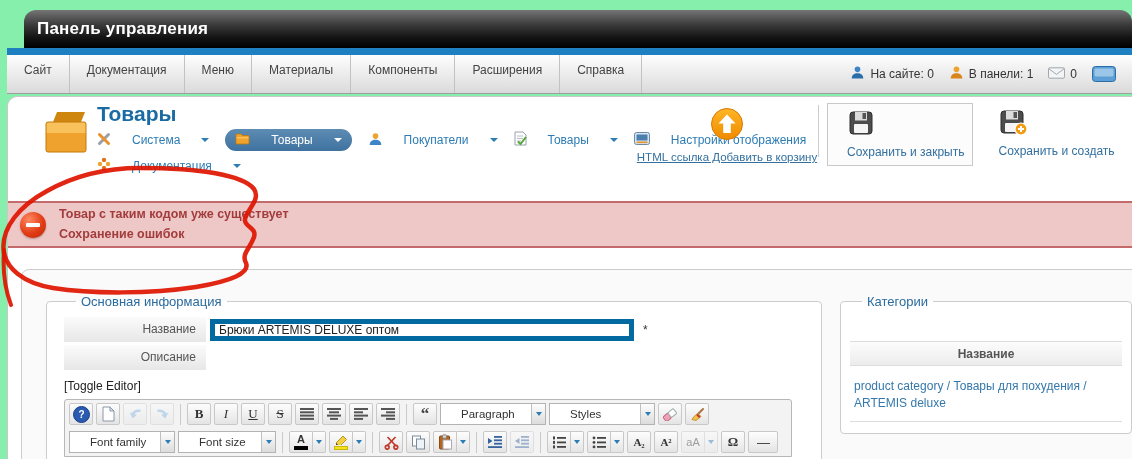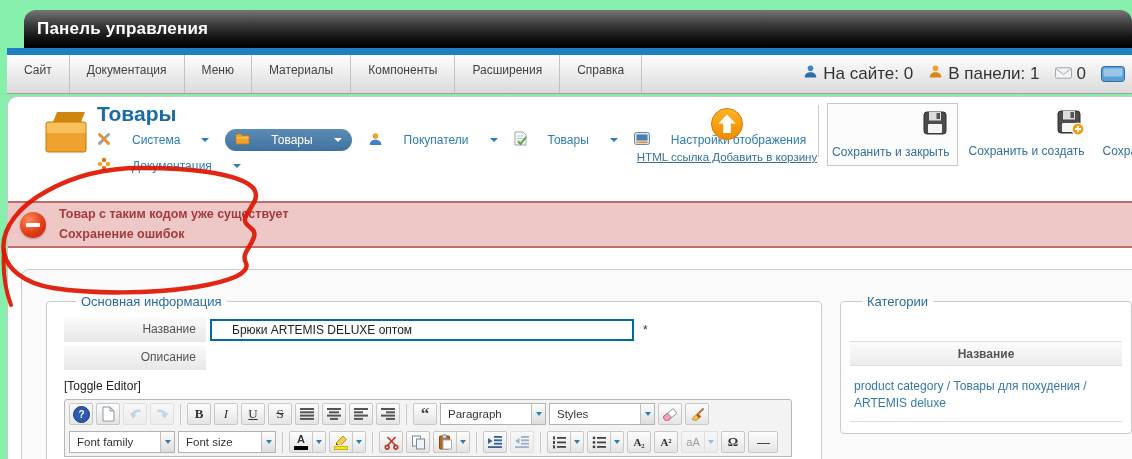--- a/index.html
+++ b/index.html
@@ -12,21 +12,21 @@
     background:linear-gradient(180deg,#757575 0%,#3c3c3c 38%,#141414 72%,#000 100%);
     border-radius:12px 12px 0 0; }
   .titlebar h1 { color:#fff; font-size:17px; font-weight:bold; padding:9px 0 0 13px; letter-spacing:.2px; }
   .bluebar { position:absolute; left:7px; top:48px; width:1125px; height:7px; background:#1e7fc1; }
   .menubar { position:absolute; left:7px; top:55px; width:1125px; height:39px;
     background:linear-gradient(#fefefe,#dadada); border-bottom:1px solid #9e9e9e;
     display:flex; align-items:stretch; }
   .menubar .mitem { padding:0 17px; line-height:30px; font-size:12px; color:#444;
     border-right:1px solid #c2c2c2; cursor:default; }
   .statusbar { margin-left:auto; display:flex; align-items:center; gap:15px;
-    font-size:17px; color:#333; padding-right:7px; }
+    font-size:12px; color:#333; padding-right:16px; }
   .sitem { display:flex; align-items:center; gap:5px; }
 
   
   .main { position:absolute; left:7px; top:96px; width:1127px; height:367px;
     border:1px solid #c9c9c9; border-right:none; border-bottom:none;
     border-radius:10px 0 0 0; background:#fff; }
 
   
   .view-header { position:relative; height:104px; }
   .big-icon { position:absolute; left:33px; top:10px; }
@@ -37,21 +37,21 @@
   .smitem.pill { background:linear-gradient(#5d8cb3,#3f72a0); color:#fff; border-radius:12px; padding:3px 10px; }
   .dd { width:0; height:0; border-left:4px solid transparent; border-right:4px solid transparent; border-top:4px solid #2d7cb3; display:inline-block; }
   .pill .dd { border-top-color:#fff; }
   .submenu.row2 { margin-top:6px; }
 
   
   .html-link { position:absolute; left:626px; top:10px; width:186px; text-align:center; cursor:pointer; }
   .html-link .lbl { display:block; margin-top:6px; font-size:11.5px; color:#33709f;text-decoration:underline; }
   .tdivider { position:absolute; left:810px; top:8px; width:1px; height:52px; background:#ccc; }
   .savebtns { position:absolute; left:819px; top:6px; display:flex; align-items:flex-start; gap:6px; }
-  .tbutton { text-align:right; padding:5px 8px 6px 4px; cursor:pointer; white-space:nowrap; }
+  .tbutton { text-align:left; padding:5px 8px 6px 19px; cursor:pointer; white-space:nowrap; }
   .tbutton .lbl { display:block; margin-top:4px; font-size:12px; color:#33709f; }
   .tbutton.focused { border:1px solid #c9c9c9; background:#fcfcfc; }
 
   
   .alert { position:absolute; left:0; top:104px; width:100%; height:47px;
     background:#eec7c7; border-top:2px solid #c46a6a; border-bottom:2px solid #c46a6a;
     display:flex; align-items:center; gap:13px; padding:0 12px; }
   .alert-text { font-size:12.5px; font-weight:bold; color:#a33c3c; line-height:1.55; }
   .minus-circle { width:26px; height:26px; border-radius:50%;
     background:radial-gradient(circle at 35% 30%, #ff8a63 0%, #e23c15 55%, #b62a0c 100%);
@@ -62,35 +62,35 @@
   .form-panel { position:absolute; left:13px; top:172px; width:1121px; height:200px;
     border:1px solid #ccc; border-radius:8px 8px 0 0; background:#fafafa; }
   fieldset.box { position:absolute; border:1px solid #ccc; border-radius:4px; background:#fff; }
   fieldset.box legend { margin-left:12px; padding:0 5px; color:#2a6b9e; font-weight:normal; font-size:13px; background:transparent; }
   .fs-main { left:24px; top:24px; width:776px; height:182px; padding:8px 12px 0 17px; }
   .fs-cats { left:818px; top:24px; width:292px; height:140px; padding:0 9px; }
 
   .frow { display:flex; align-items:center; margin-bottom:3px; }
   .flabel { width:142px; height:25px; line-height:25px; text-align:right; padding-right:10px;
     background:linear-gradient(#fbfbfb,#e7e7e7); color:#555; font-size:12px; flex:0 0 auto; }
-  .ftext { margin-left:4px; width:424px; height:22px; border:2px solid #0369a1; font-size:12px; padding:1px 20px; color:#222; font-family:"Liberation Sans",sans-serif; }
+  .ftext { margin-left:4px; width:424px; height:22px; border:5px solid #0369a1; font-size:12px; padding:1px 4px; color:#222; font-family:"Liberation Sans",sans-serif; }
   .req { margin-left:9px; font-size:12px; color:#333; }
   .toggle-editor { margin:9px 0 6px 0; font-size:12px; color:#222; cursor:pointer; }
 
   
   .editor { width:728px; border:1px solid #b7b7b7; background:#f3f3f3; border-radius:3px 3px 0 0; }
   .tb-row { display:flex; align-items:center; gap:3px; padding:3px 4px; }
   .tbtn { width:24px; height:22px; display:flex; align-items:center; justify-content:center;
     background:linear-gradient(#fdfdfd,#e4e4e4); border:1px solid #c8c8c8; border-radius:2px;
     font-size:13px; color:#333; cursor:pointer; flex:0 0 auto; }
   .tbtn.serif { font-family:"Liberation Serif",serif; }
   .tbtn.disabled { opacity:.45; }
   .tsep { width:1px; height:21px; background:#c9c9c9; margin:0 3px; flex:0 0 auto; }
   .tsel { height:22px; background:#fff; border:1px solid #b3b3b3; display:flex; align-items:center;
-    font-size:11.5px; color:#333; padding-left:7px; cursor:pointer; flex:0 0 auto; }
+    font-size:11.5px; color:#333; padding-left:20px; cursor:pointer; flex:0 0 auto; }
   .tsel .ddbox { margin-left:auto; width:14px; height:20px; background:linear-gradient(#fdfdfd,#dcdcdc);
     border-left:1px solid #c0c0c0; display:flex; align-items:center; justify-content:center; }
   .tsel .ddbox .tri { width:0;height:0;border-left:3.5px solid transparent;border-right:3.5px solid transparent;border-top:4px solid #2d7cb3; }
   .split { display:flex; flex:0 0 auto; }
   .split .tbtn { border-radius:2px 0 0 2px; }
   .split .mini-dd { width:13px; height:22px; border:1px solid #c8c8c8; border-left:none; border-radius:0 2px 2px 0;
     background:linear-gradient(#fdfdfd,#e4e4e4); display:flex; align-items:center; justify-content:center; cursor:pointer; }
   .mini-dd .tri { width:0;height:0;border-left:3px solid transparent;border-right:3px solid transparent;border-top:4px solid #2d7cb3; }
   .colorstack { display:flex; flex-direction:column; align-items:center; line-height:1; }
   .colorstack .ltr { font-size:11px; font-weight:bold; }

